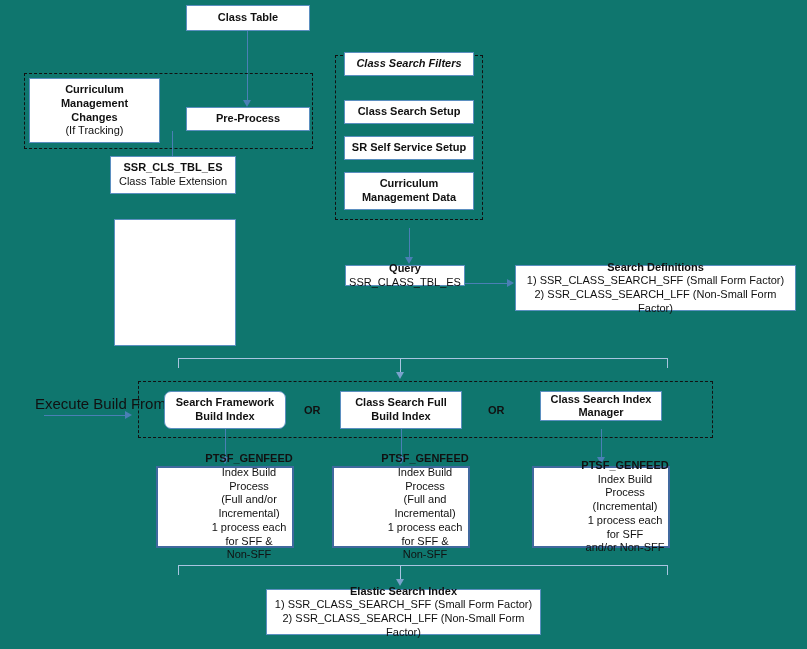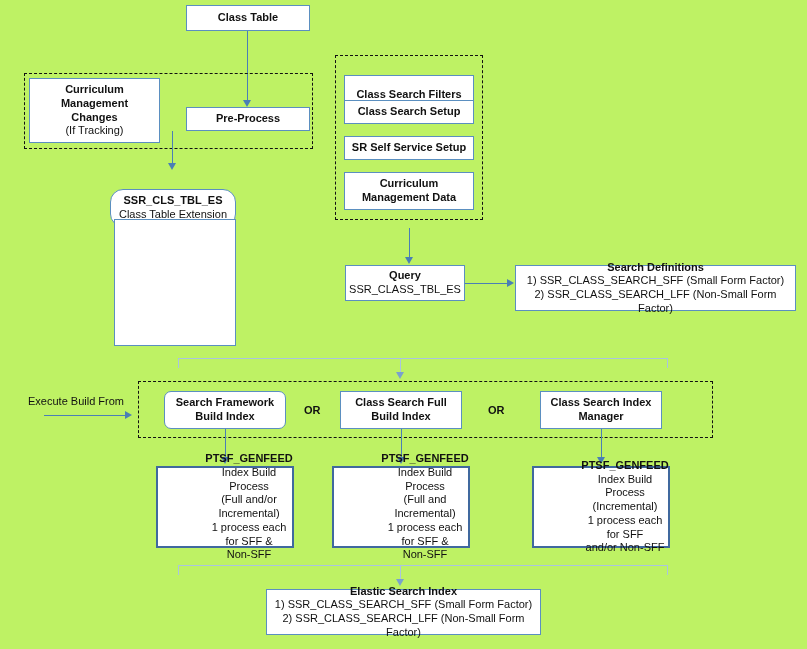--- a/index.html
+++ b/index.html
@@ -9,21 +9,21 @@
     background: #ffffff;
   }
   body {
     font-family: "Liberation Sans", sans-serif;
     color: #000000;
   }
   #canvas {
     position: relative;
     width: 807px;
     height: 649px;
-    background: #bef264;
+    background: #0f766e;
     overflow: hidden;
   }
   .box {
     position: absolute;
     box-sizing: border-box;
     border: 1px solid #5b8fc0;
     background: #ffffff;
     display: flex;
     flex-direction: column;
     align-items: center;
@@ -45,23 +45,24 @@
     align-items: flex-start;
     justify-content: flex-start;
     text-align: left;
     padding: 7px 8px;
   }
   .ln  { font-weight: normal; }
   .ln-b { font-weight: bold; }
 
   .label {
     position: absolute;
-    font-size: 11px;
+    font-size: 15px;
     color: #111111;
     white-space: nowrap;
+    margin-left: 7px;
   }
   .or-label {
     position: absolute;
     font-size: 11px;
     font-weight: bold;
     color: #111111;
   }
 
   
   .vline {
@@ -119,51 +120,51 @@
     <div class="ln">(If Tracking)</div>
   </div>
 
   <div class="box" style="left:186px; top:107px; width:124px; height:24px;">
     <div class="ln-b">Pre-Process</div>
   </div>
 
   <div class="vline" style="left:172px; top:131px; height:33px;"></div>
   <div class="arrow-down" style="left:168px; top:163px;"></div>
 
-  <div class="box" style="left:110px; top:189px; width:126px; height:38px;border-radius:13px;">
+  <div class="box" style="left:110px; top:156px; width:126px; height:38px;">
     <div class="ln-b">SSR_CLS_TBL_ES</div>
     <div class="ln">Class Table Extension</div>
   </div>
 
   <div class="box textblock" style="left:114px; top:219px; width:122px; height:127px;">
   </div>
 
   <div class="box dashed" style="left:335px; top:55px; width:148px; height:165px;"></div>
 
-  <div class="box" style="left:344px; top:75px; width:130px; height:40px;">
+  <div class="box" style="left:344px; top:52px; width:130px; height:24px;font-style:italic;">
     <div class="ln-b">Class Search Filters</div>
   </div>
 
   <div class="box" style="left:344px; top:100px; width:130px; height:24px;">
     <div class="ln-b">Class Search Setup</div>
   </div>
 
   <div class="box" style="left:344px; top:136px; width:130px; height:24px;">
     <div class="ln-b">SR Self Service Setup</div>
   </div>
 
   <div class="box" style="left:344px; top:172px; width:130px; height:38px;">
     <div class="ln-b">Curriculum</div>
     <div class="ln-b">Management Data</div>
   </div>
 
   <div class="vline" style="left:409px; top:228px; height:30px;"></div>
   <div class="arrow-down" style="left:405px; top:257px;"></div>
 
-  <div class="box" style="left:345px; top:265px; width:120px; height:36px;">
+  <div class="box" style="left:345px; top:265px; width:120px; height:21px;">
     <div class="ln-b">Query</div>
     <div class="ln">SSR_CLASS_TBL_ES</div>
   </div>
 
   <div class="hline" style="left:465px; top:283px; width:43px;"></div>
   <div class="arrow-right" style="left:507px; top:279px;"></div>
 
   <div class="box" style="left:515px; top:265px; width:281px; height:46px;">
     <div class="ln-b">Search Definitions</div>
     <div class="ln">1) SSR_CLASS_SEARCH_SFF (Small Form Factor)</div>
@@ -187,21 +188,21 @@
 
   <div class="or-label" style="left:304px; top:404px;">OR</div>
 
   <div class="box" style="left:340px; top:391px; width:122px; height:38px;">
     <div class="ln-b">Class Search Full</div>
     <div class="ln-b">Build Index</div>
   </div>
 
   <div class="or-label" style="left:488px; top:404px;">OR</div>
 
-  <div class="box" style="left:540px; top:391px; width:122px; height:38px;">
+  <div class="box" style="left:540px; top:391px; width:122px; height:30px;justify-content:flex-end;">
     <div class="ln-b">Class Search Index</div>
     <div class="ln-b">Manager</div>
   </div>
 
   <div class="vline" style="left:225px; top:429px; height:29px;"></div>
   <div class="arrow-down" style="left:221px; top:457px;"></div>
 
   <div class="vline" style="left:401px; top:429px; height:29px;"></div>
   <div class="arrow-down" style="left:397px; top:457px;"></div>
 

